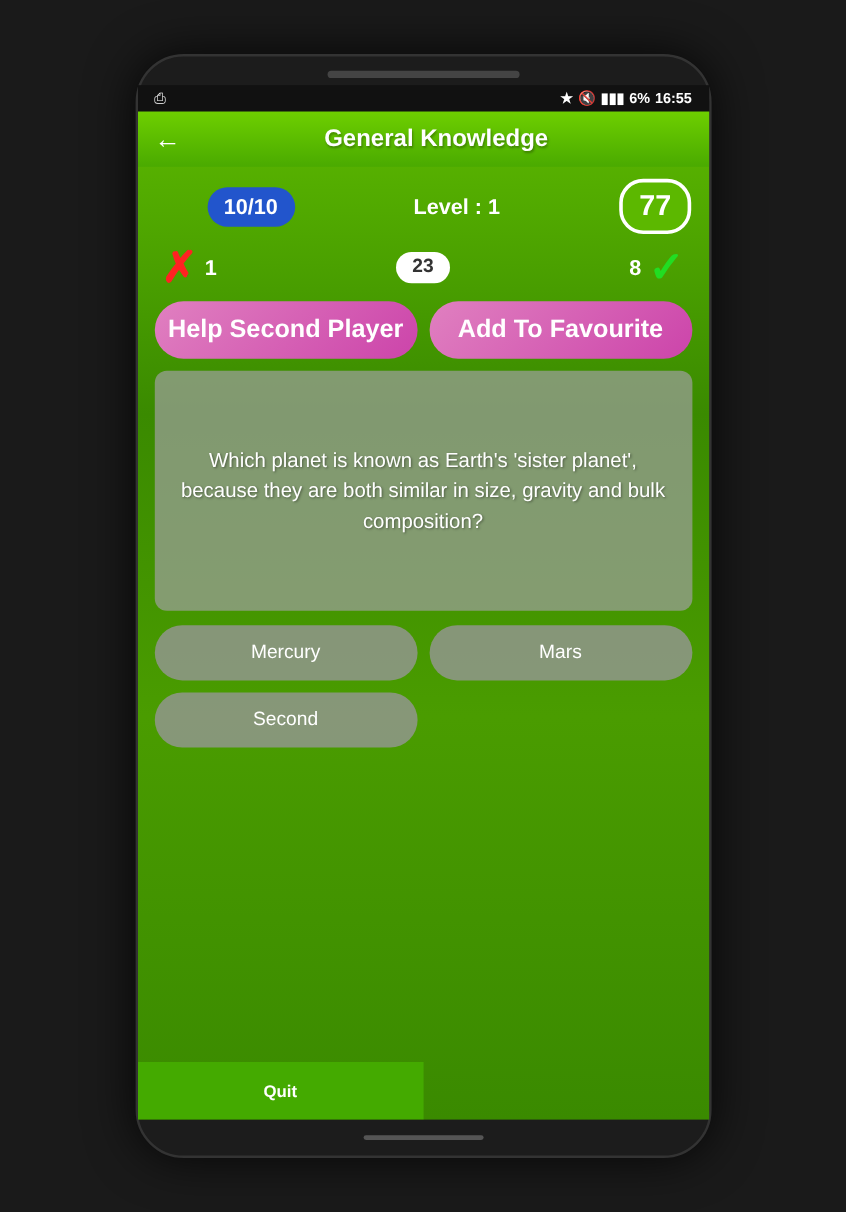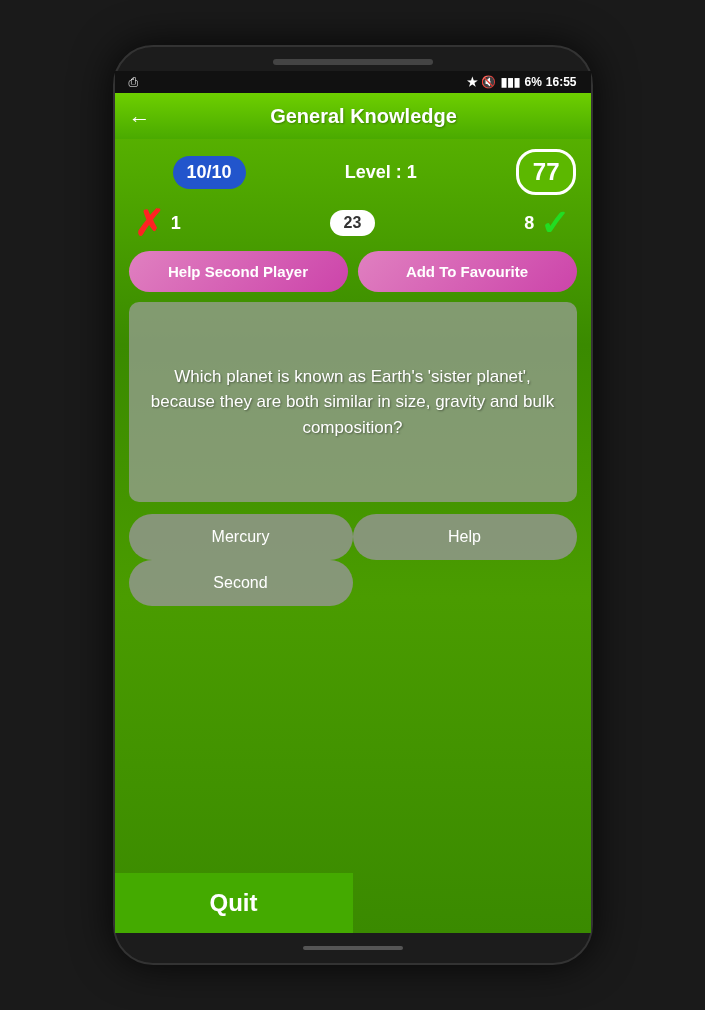--- a/index.html
+++ b/index.html
@@ -176,21 +176,21 @@
       gap: 10px;
       padding: 0 14px 10px;
     }
 
     .action-btn {
       flex: 1;
       padding: 12px 8px;
       border-radius: 30px;
       border: none;
       cursor: pointer;
-      font-size: 15px;
+      font-size: 21px;
       font-weight: bold;
       color: #fff;
       background: linear-gradient(135deg, #e080c0 0%, #cc44aa 100%);
       text-align: center;
     }
 
     .question-box {
       background: rgba(160, 160, 160, 0.7);
       margin: 0 14px 12px;
       border-radius: 10px;
@@ -205,20 +205,21 @@
       color: #fff;
       font-size: 17px;
       text-align: center;
       line-height: 1.5;
       text-shadow: 1px 1px 2px rgba(0,0,0,0.4);
     }
 
     .answers-grid {
       display: grid;
       grid-template-columns: 1fr 1fr;
+      gap: 10px;
       padding: 0 14px 10px;
     }
 
     .answer-btn {
       background: rgba(150, 150, 150, 0.8);
       border: none;
       border-radius: 24px;
       padding: 14px 10px;
       font-size: 16px;
       color: #fff;
@@ -232,21 +233,21 @@
       grid-template-columns: 1fr 1fr;
       gap: 0;
       margin-top: auto;
     }
 
     .quit-btn {
       background: #44aa00;
       color: #fff;
       border: none;
       padding: 16px;
-      font-size: 24px;
+      font-size: 14px;
       font-weight: bold;
       cursor: pointer;
       border-bottom-left-radius: 0;
     }
 
     .skip-btn {
       background: #55bb00;
       color: #fff;
       border: none;
       padding: 16px;
@@ -320,21 +321,21 @@
       <button class="action-btn">Help Second Player</button>
       <button class="action-btn">Add To Favourite</button>
     </div>
 
     <div class="question-box">
       <p class="question-text">Which planet is known as Earth's 'sister planet', because they are both similar in size, gravity and bulk composition?</p>
     </div>
 
     <div class="answers-grid">
       <button class="answer-btn">Mercury</button>
-      <button class="answer-btn">Help</button>
+      <button class="answer-btn">Mars</button>
       <button class="answer-btn">Second</button>
     </div>
 
     <div class="bottom-row">
       <button class="quit-btn">Quit</button>
     </div>
 
   </div>
 
   <div class="phone-bottom">

